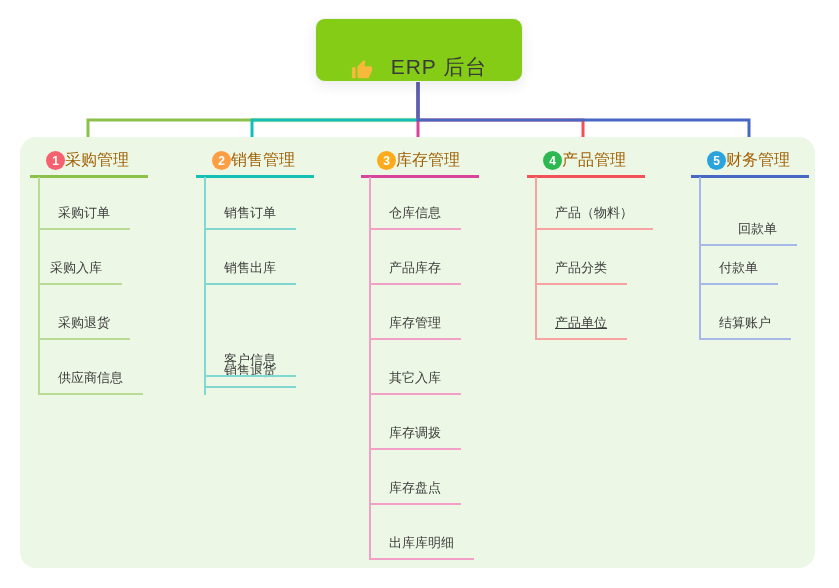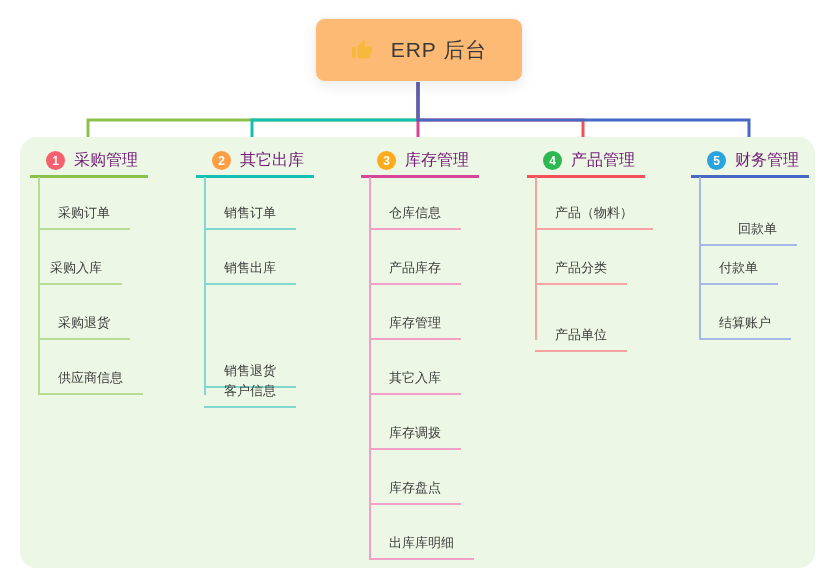--- a/index.html
+++ b/index.html
@@ -2,23 +2,23 @@
 <html><head>
 <meta charset="utf-8">
 <style>
   html,body{margin:0;padding:0;background:#ffffff;}
   body{font-family:"Liberation Sans","DejaVu Sans",sans-serif;}
   #canvas{position:relative;width:839px;height:588px;background:#ffffff;overflow:hidden;}
 
   
   .root-node{
     position:absolute;left:315px;top:18px;width:208px;height:64px;
-    background:#fdba74;border:1px solid #f1f1f1;border-radius:10px;
+    background:#84cc16;border:1px solid #f1f1f1;border-radius:10px;
     box-shadow:0 4px 14px rgba(0,0,0,0.08);
-    display:flex;align-items:center;justify-content:center;gap:18px;
+    display:flex;align-items:flex-end;justify-content:center;gap:18px;
     box-sizing:border-box;cursor:pointer;
   }
   .root-title{font-size:21px;color:#3a3a3a;letter-spacing:1px;}
 
   
   #connectors{position:absolute;left:0;top:0;pointer-events:none;}
 
   
   .panel{
     position:absolute;left:20px;top:137px;width:795px;height:431px;
@@ -29,21 +29,21 @@
   .branch-title{
     position:absolute;height:32px;box-sizing:border-box;
     border-bottom:3px solid #000;
     display:flex;align-items:center;cursor:pointer;
   }
   .badge{
     width:19px;height:19px;border-radius:50%;margin-left:16px;
     color:#ffffff;font-size:12px;font-weight:bold;
     display:flex;align-items:center;justify-content:center;flex:0 0 auto;
   }
-  .branch-label{font-size:16px;color:#701a75;margin-left:9px;white-space:nowrap;}
+  .branch-label{font-size:16px;color:#a16207;white-space:nowrap;}
 
   
   .items-line{position:absolute;width:2px;}
 
   
   .item{
     position:absolute;height:32px;box-sizing:border-box;
     padding:0 20px 6px 20px;border-bottom:2px solid #000;
     display:flex;align-items:flex-end;white-space:nowrap;
     font-size:13px;color:#3c3c3c;cursor:pointer;
@@ -81,27 +81,27 @@
         </div>
         <div class="items-line" style="left: 38px; top: 177px; height: 218px; background: rgb(186, 219, 148);"></div>
         <div class="item" style="left: 38px; top: 198px; border-bottom-color: rgb(186, 219, 148);">采购订单</div>
         <div class="item" style="left: 38px; top: 253px; border-bottom-color: rgb(186, 219, 148); padding-left: 12px;">采购入库</div>
         <div class="item" style="left: 38px; top: 308px; border-bottom-color: rgb(186, 219, 148);">采购退货</div>
         <div class="item" style="left: 38px; top: 363px; border-bottom-color: rgb(186, 219, 148);">供应商信息</div>
       </div>
       <div>
         <div class="branch-title" style="left: 196px; top: 146px; width: 118px; border-bottom-color: rgb(20, 191, 182);">
           <span class="badge" style="background: rgb(253, 158, 67);">2</span>
-          <span class="branch-label">其它出库</span>
+          <span class="branch-label">销售管理</span>
         </div>
         <div class="items-line" style="left: 204px; top: 177px; height: 218px; background: rgb(129, 216, 208);"></div>
         <div class="item" style="left: 204px; top: 198px; border-bottom-color: rgb(129, 216, 208);">销售订单</div>
         <div class="item" style="left: 204px; top: 253px; border-bottom-color: rgb(129, 216, 208);">销售出库</div>
         <div class="item" style="left: 204px; top: 308px; border-bottom-color: rgb(129, 216, 208); margin-top: 48px;">销售退货</div>
-        <div class="item" style="left: 204px; top: 376px; border-bottom-color: rgb(129, 216, 208); text-align: center;">客户信息</div>
+        <div class="item" style="left: 204px; top: 345px; border-bottom-color: rgb(129, 216, 208); text-align: center;">客户信息</div>
       </div>
       <div>
         <div class="branch-title" style="left: 361px; top: 146px; width: 118px; border-bottom-color: rgb(215, 68, 154);">
           <span class="badge" style="background: rgb(251, 171, 27);">3</span>
           <span class="branch-label">库存管理</span>
         </div>
         <div class="items-line" style="left: 369px; top: 177px; height: 383px; background: rgb(243, 160, 201);"></div>
         <div class="item" style="left: 369px; top: 198px; border-bottom-color: rgb(243, 160, 201);">仓库信息</div>
         <div class="item" style="left: 369px; top: 253px; border-bottom-color: rgb(243, 160, 201);">产品库存</div>
         <div class="item" style="left: 369px; top: 308px; border-bottom-color: rgb(243, 160, 201);">库存管理</div>
@@ -111,21 +111,21 @@
         <div class="item" style="left: 369px; top: 528px; border-bottom-color: rgb(243, 160, 201);">出库库明细</div>
       </div>
       <div>
         <div class="branch-title" style="left: 527px; top: 146px; width: 118px; border-bottom-color: rgb(242, 81, 87);">
           <span class="badge" style="background: rgb(45, 184, 82);">4</span>
           <span class="branch-label">产品管理</span>
         </div>
         <div class="items-line" style="left: 535px; top: 177px; height: 163px; background: rgb(248, 163, 162);"></div>
         <div class="item" style="left: 535px; top: 198px; border-bottom-color: rgb(248, 163, 162);">产品（物料）</div>
         <div class="item" style="left: 535px; top: 253px; border-bottom-color: rgb(248, 163, 162);">产品分类</div>
-        <div class="item" style="left: 535px; top: 320px; border-bottom-color: rgb(248, 163, 162);">产品单位</div>
+        <div class="item" style="left: 535px; top: 308px; border-bottom-color: rgb(248, 163, 162); text-decoration: underline;">产品单位</div>
       </div>
       <div>
         <div class="branch-title" style="left: 691px; top: 146px; width: 118px; border-bottom-color: rgb(71, 103, 197);">
           <span class="badge" style="background: rgb(43, 163, 220);">5</span>
           <span class="branch-label">财务管理</span>
         </div>
         <div class="items-line" style="left: 699px; top: 177px; height: 163px; background: rgb(165, 184, 232);"></div>
         <div class="item" style="left: 699px; top: 214px; border-bottom-color: rgb(165, 184, 232); padding-left: 39px;">回款单</div>
         <div class="item" style="left: 699px; top: 253px; border-bottom-color: rgb(165, 184, 232);">付款单</div>
         <div class="item" style="left: 699px; top: 308px; border-bottom-color: rgb(165, 184, 232);">结算账户</div>

